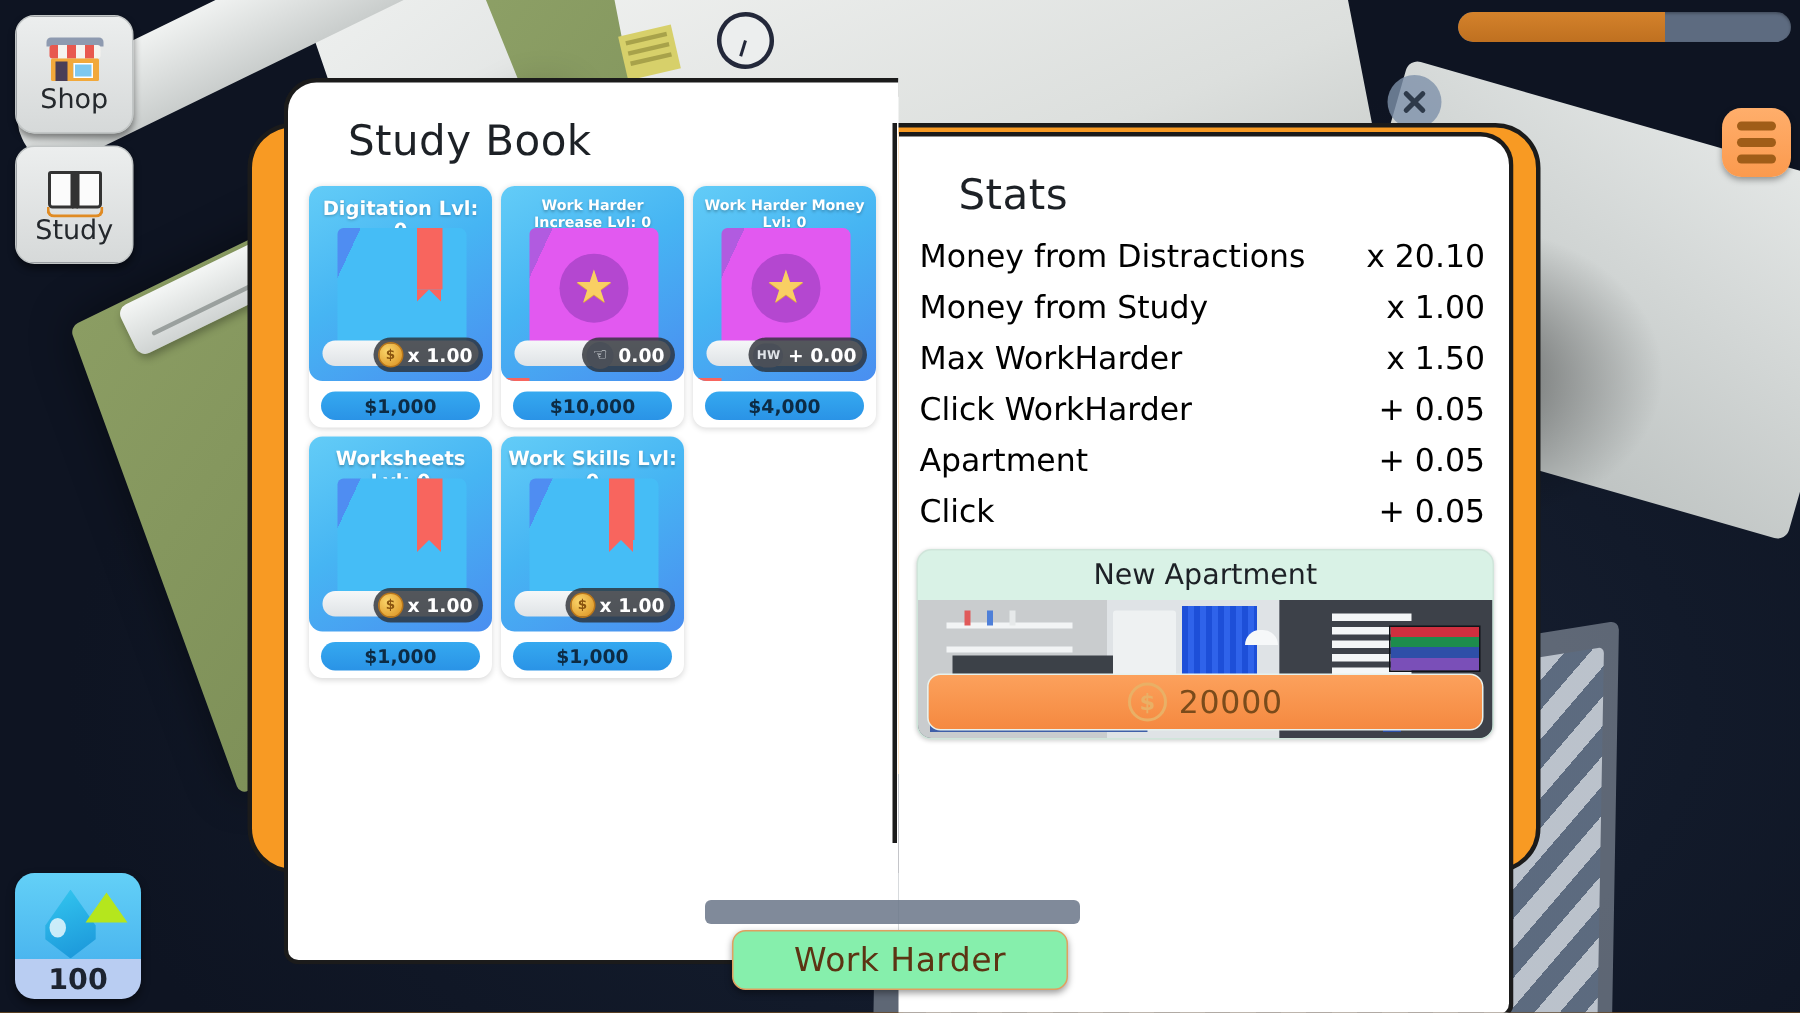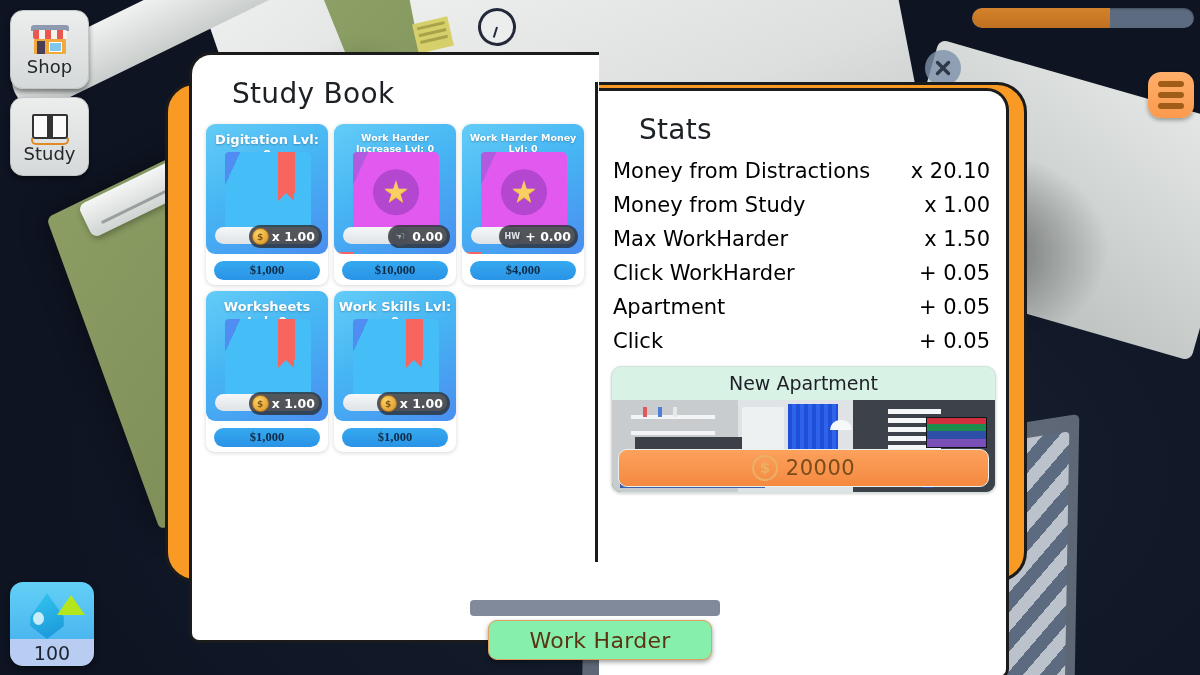--- a/index.html
+++ b/index.html
@@ -191,21 +191,21 @@
     background:#e8f7fd; border-radius:50%; opacity:.85;
   }
   .tri {
     position:absolute; right:9px; top:13px;
     width:0; height:0; border-left:14px solid transparent; border-right:14px solid transparent;
     border-bottom:20px solid #b5e61d;
   }
   .energy-val {
     position:absolute; bottom:0; left:0; right:0; height:27px;
     display:flex; align-items:center; justify-content:center;
-    font-size:19px; color:#1d2430; font-weight:400;
+    font-size:19px; color:#1d2430; font-weight:700;
   }
 
   
   #book-wrap { position:absolute; left:165px; top:52px; width:862px; height:530px; }
 
   .cover {
     position:absolute; left:0; top:30px; width:862px; height:500px;
     background:#f89a23;
     border:3px solid #1b1b1b;
     border-radius:30px;
@@ -307,21 +307,20 @@
     width:18px; height:18px; border-radius:50%; background:#4a4f58;
     display:flex; align-items:center; justify-content:center; flex:0 0 auto;
     font-size:11px; color:#eef2f5;
   }
   .buy-btn {
     margin:7px auto 0; width:106px; height:19px; border-radius:10px;
     background:linear-gradient(180deg,#35a9f0,#2a93e6);
     color:#0d2b44; font-size:12.5px; font-weight:bold;
     display:flex; align-items:center; justify-content:center;
     cursor:pointer;
-    font-family:Liberation Serif, serif;
   }
 
   
   .stat-list { padding:8px 16px 0 14px; }
   .stat-row {
     display:flex; justify-content:space-between; align-items:baseline;
     font-size:21px; color:#000000; padding:5px 0;
   }
   .stat-val { font-weight:500; }
 

